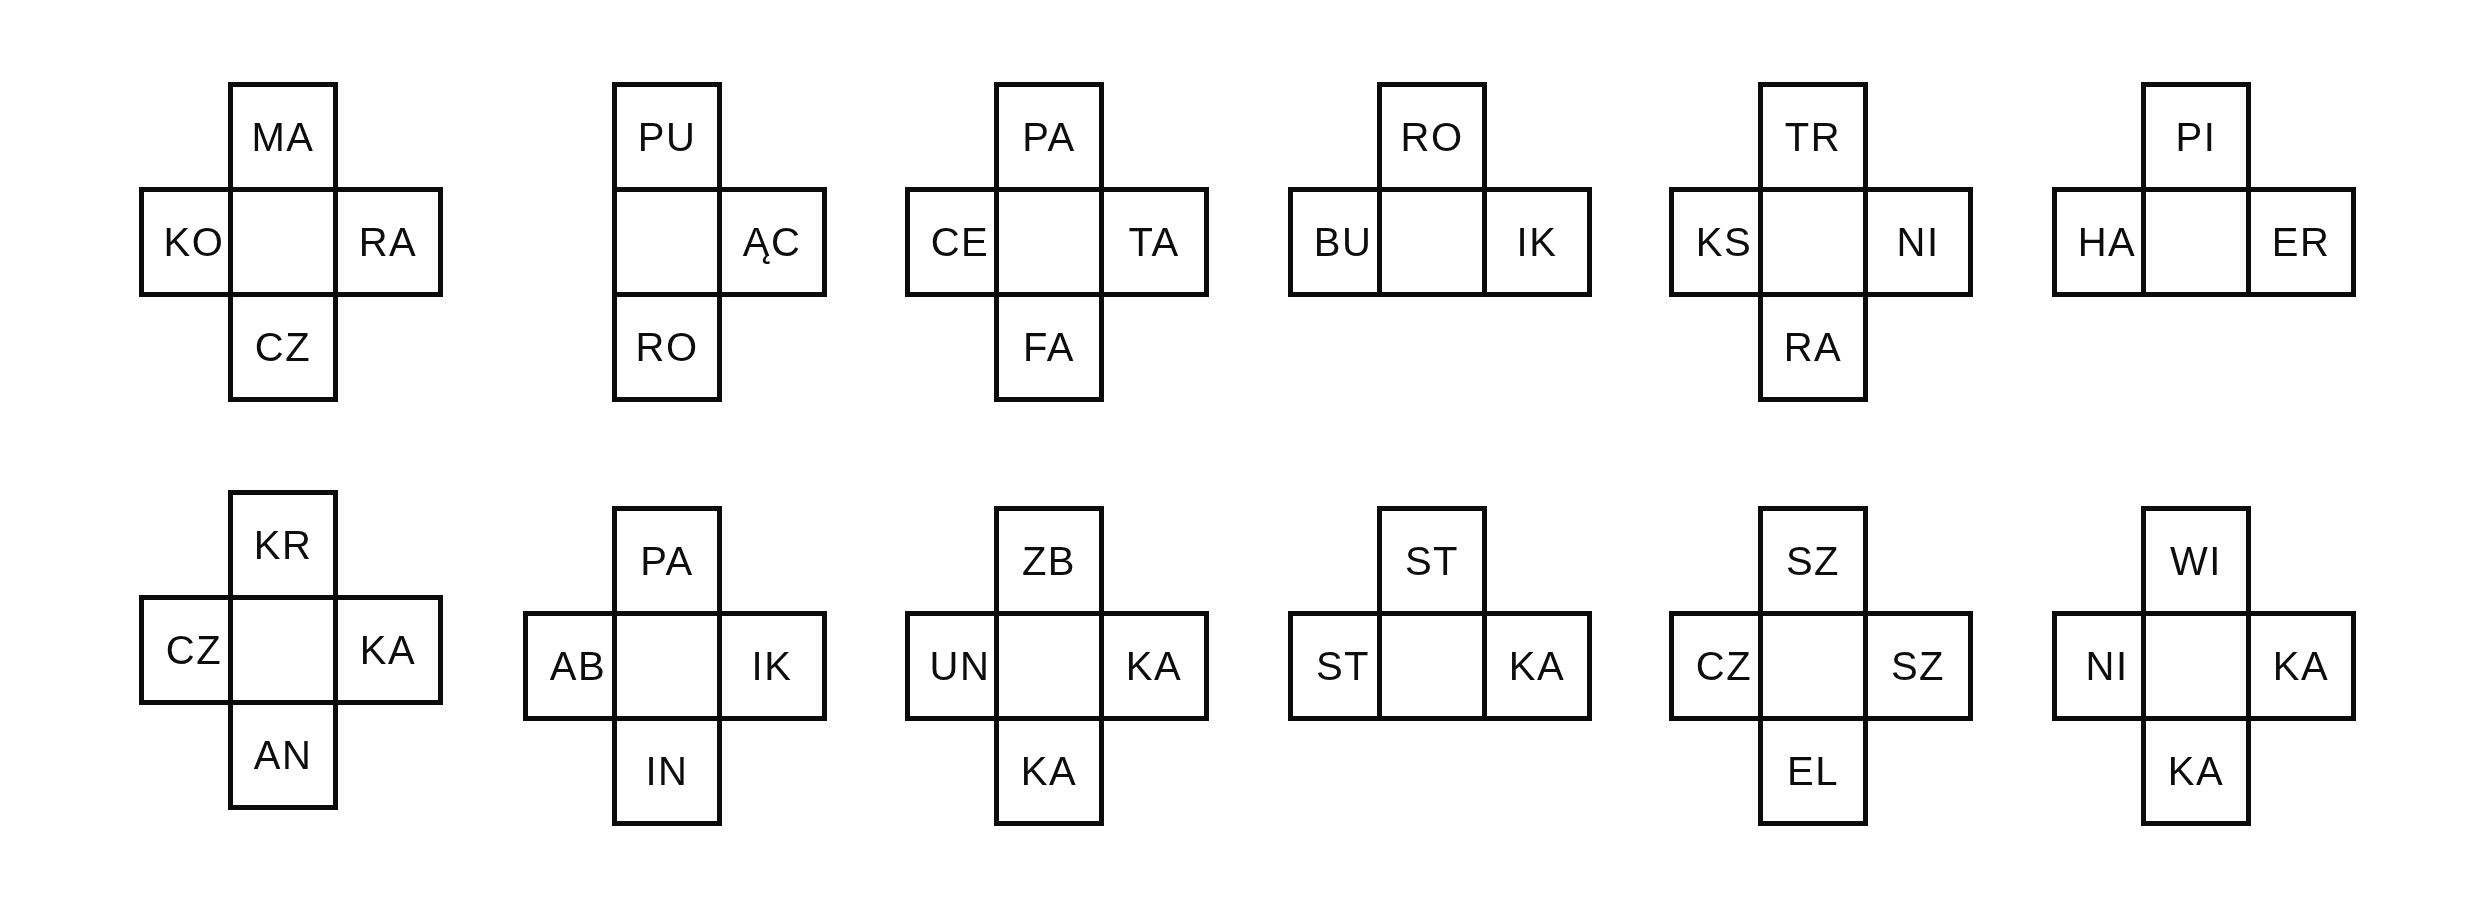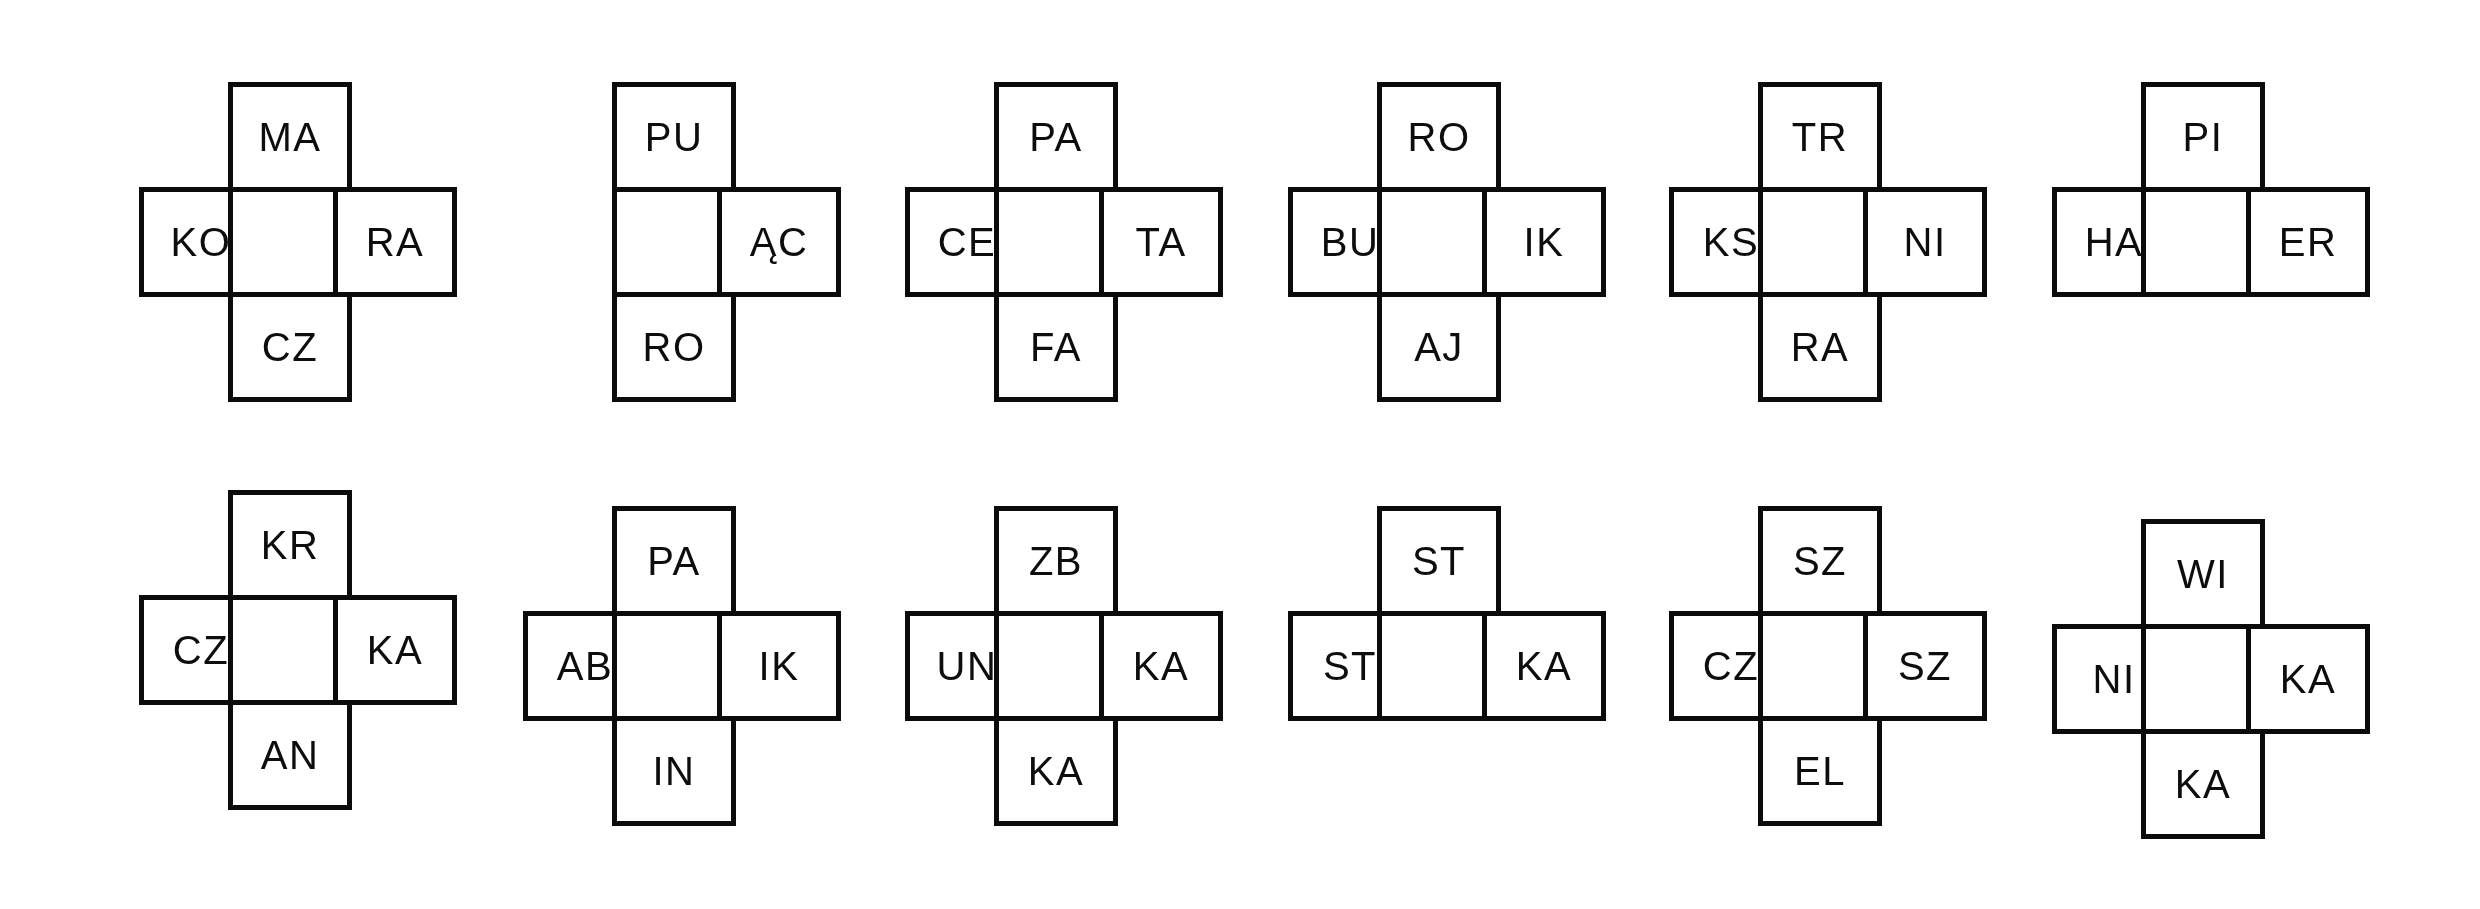--- a/index.html
+++ b/index.html
@@ -12,21 +12,21 @@
     font-family: "Liberation Sans", sans-serif;
     overflow: hidden;
   }
   .cross {
     position: absolute;
     width: 320px;
     height: 320px;
   }
   .cell {
     position: absolute;
-    width: 124px;
+    width: 110px;
     height: 110px;
     border: 5px solid #0b0b0b;
     background: #ffffff;
     display: flex;
     align-items: center;
     justify-content: center;
     font-size: 40px;
     font-weight: 400;
     letter-spacing: 1.5px;
     color: #0d0d0d;
@@ -43,21 +43,21 @@
   .p1  { left: 507px;  top: 82px; }
   .p2  { left: 889px;  top: 82px; }
   .p3  { left: 1272px; top: 82px; }
   .p4  { left: 1653px; top: 82px; }
   .p5  { left: 2036px; top: 82px; }
   .p6  { left: 123px;  top: 490px; }
   .p7  { left: 507px;  top: 506px; }
   .p8  { left: 889px;  top: 506px; }
   .p9  { left: 1272px; top: 506px; }
   .p10 { left: 1653px; top: 506px; text-decoration: underline; }
-  .p11 { left: 2036px; top: 519px; }
+  .p11 { left: 2036px; top: 506px; }
 </style>
 </head>
 <body>
 
 <div class="stage">
 
   <div class="cross p0">
     <div class="cell top">MA</div>
     <div class="cell left">KO</div>
     <div class="cell center"></div>
@@ -78,21 +78,20 @@
     <div class="cell center"></div>
     <div class="cell bottom">FA</div>
     <div class="cell right">TA</div>
   </div>
 
   <div class="cross p3">
     <div class="cell top">RO</div>
     <div class="cell left">BU</div>
     <div class="cell center"></div>
     <div class="cell right">IK</div>
-    <div class="cell bottom">AJ</div>
   </div>
 
   <div class="cross p4">
     <div class="cell top">TR</div>
     <div class="cell left">KS</div>
     <div class="cell center"></div>
     <div class="cell right">NI</div>
     <div class="cell bottom">RA</div>
   </div>
 

